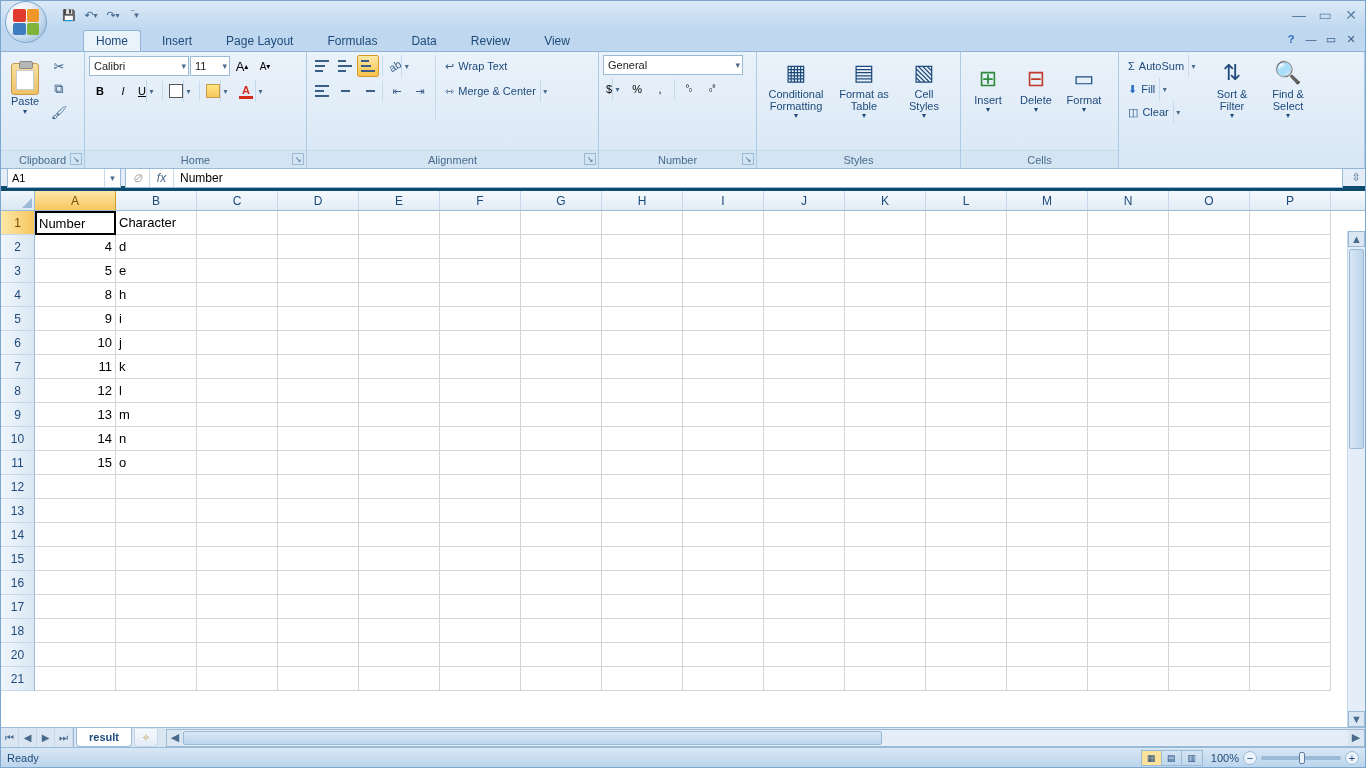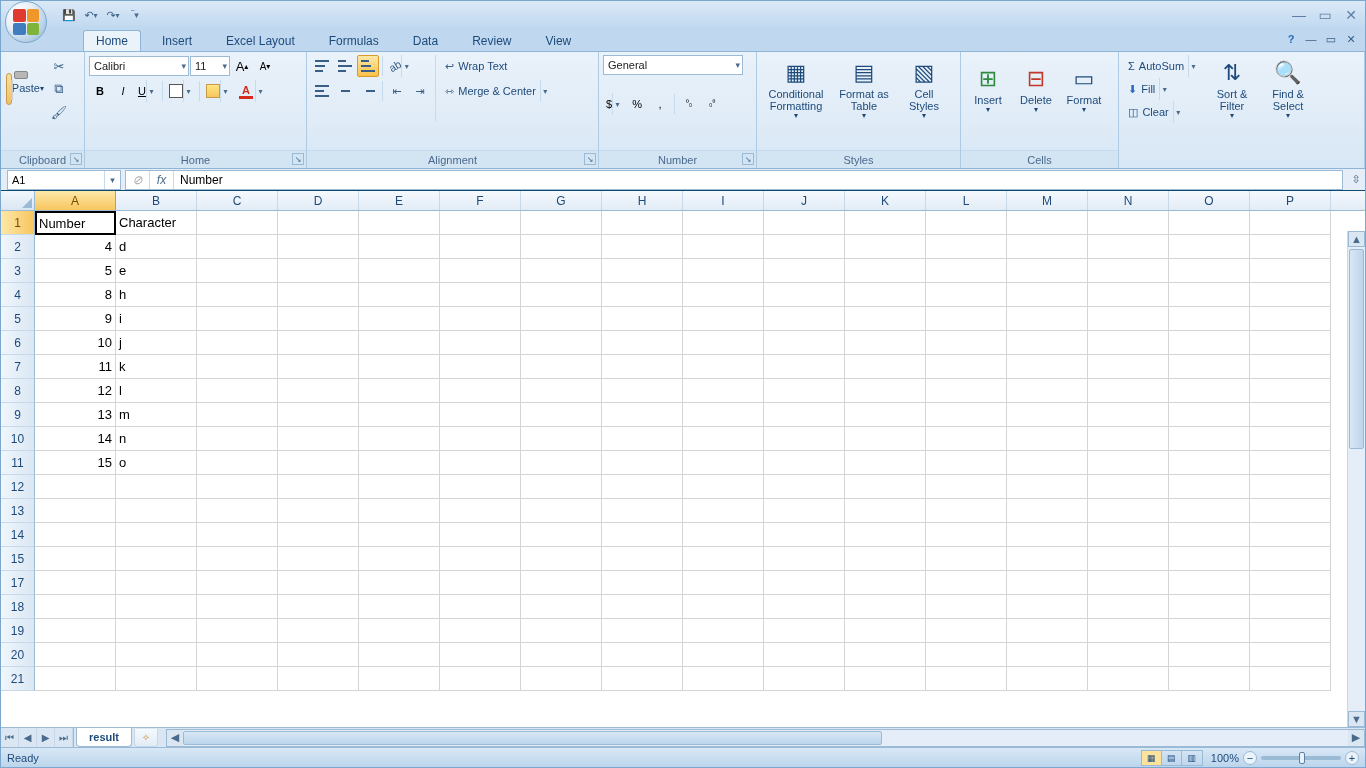--- a/index.html
+++ b/index.html
@@ -31,27 +31,27 @@
 .hstack{display:flex;align-items:center;gap:1px}
 .rb-btn{height:22px;min-width:22px;display:flex;align-items:center;justify-content:center;border:1px solid transparent;border-radius:2px;cursor:pointer;padding:0 2px}
 .rb-btn.on{background:linear-gradient(#fde8a8,#fbc24a);border-color:#d99a2b}
 .big-btn{display:flex;flex-direction:column;align-items:center;justify-content:center;width:46px;height:72px;border:1px solid transparent;border-radius:3px;cursor:pointer;padding:2px;text-align:center;line-height:1.1;color:#1e4a7b}
 .big-btn .ico{font-size:22px;margin-bottom:2px}
 .combo{height:20px;background:#fff;border:1px solid #9abad6;display:flex;align-items:center;padding:0 14px 0 4px;position:relative;font-size:11px;color:#222}
 .combo::after{content:"▾";position:absolute;right:2px;color:#4a6b8c;font-size:9px}
 .splitd{width:10px;border-left:1px solid #c5daed;height:22px;display:flex;align-items:center;justify-content:center;font-size:8px;color:#4a6b8c}
 .sep{width:1px;background:#c5daed;height:66px;margin:0 2px}
 
-.clip-paste{width:40px;height:66px;display:flex;flex-direction:row;align-items:center;justify-content:center;border:1px solid transparent;border-radius:3px;cursor:pointer;color:#1e4a7b}
+.clip-paste{width:40px;height:66px;display:flex;flex-direction:column;align-items:center;justify-content:center;border:1px solid transparent;border-radius:3px;cursor:pointer;color:#1e4a7b}
 .clip-ico{width:28px;height:32px;background:linear-gradient(#f7e0a0,#eec168);border:1px solid #c99a4a;border-radius:3px;margin-top:2px;position:relative}
 .clip-ico::before{content:"";position:absolute;top:-3px;left:7px;width:12px;height:6px;background:#b7b7b7;border:1px solid #888;border-radius:2px}
 .clip-ico::after{content:"";position:absolute;top:6px;left:4px;right:4px;bottom:4px;background:#fff;border:1px solid #ccc}
 .small-ico{width:18px;height:18px;display:flex;align-items:center;justify-content:center;font-size:13px;color:#3a5f87}
 
-.fbar{height:22px;background:#e5eef8;display:flex;align-items:center;border-bottom:1px solid #0c4a6e}
+.fbar{height:22px;background:#e5eef8;display:flex;align-items:center;border-bottom:5px solid #0c4a6e}
 .namebox{width:114px;height:20px;background:#fff;border:1px solid #9abad6;margin-left:6px;display:flex;align-items:center;padding:0 4px;position:relative;font-size:12px;color:#000}
 .namebox .dd{position:absolute;right:0;width:16px;height:100%;border-left:1px solid #c5daed;display:flex;align-items:center;justify-content:center;color:#4a6b8c;font-size:9px;cursor:pointer}
 .fxwrap{display:flex;align-items:center;height:20px;background:#fff;border:1px solid #9abad6;flex:1;margin:0 4px}
 .fx-btn{width:24px;height:100%;border-right:1px solid #c5daed;display:flex;align-items:center;justify-content:center;font-style:italic;color:#4a6b8c;cursor:pointer;font-size:12px}
 .fx-btn.dim{color:#aaa}
 .fx-input{flex:1;padding:0 6px;font-size:12px;color:#000}
 .fbar .expand{width:18px;display:flex;align-items:center;justify-content:center;color:#4a6b8c;cursor:pointer}
 
 .gridwrap{position:absolute;top:190px;left:0;right:0;bottom:40px;background:#fff;display:flex;flex-direction:column}
 .colhdr{display:flex;height:20px;background:linear-gradient(#f5f9fd,#e2ecf6);border-bottom:1px solid #9abad6}
@@ -126,21 +126,21 @@
   <div class="win-ctrl">
     <span>—</span>
     <span>▭</span>
     <span>✕</span>
   </div>
 </div>
 
 <div class="tabbar">
   <div class="tab active">Home</div>
   <div class="tab">Insert</div>
-  <div class="tab">Excel Layout</div>
+  <div class="tab">Page Layout</div>
   <div class="tab">Formulas</div>
   <div class="tab">Data</div>
   <div class="tab">Review</div>
   <div class="tab">View</div>
 </div>
 <div class="helpbar">
   <span style="color:#2a6bbf;font-weight:bold">?</span>
   <span>—</span>
   <span>▭</span>
   <span>✕</span>
@@ -302,21 +302,21 @@
           </div>
       </div>
     </div>
     <div class="group-label">
         <span>Alignment</span>
         <span class="dlaunch">↘</span>
       </div>
   </div>
 
   <div class="group" style="width:158px">
-    <div class="group-body vstack" style="gap:18px;width:100%">
+    <div class="group-body vstack" style="gap:3px;width:100%">
       <div class="combo" style="width:140px">
           <span>General</span>
         </div>
       <div class="hstack">
         <div class="rb-btn">
             <span>$</span>
             <span class="splitd">▾</span>
           </div>
         <div class="rb-btn">
             <span>%</span>
@@ -733,59 +733,59 @@
         <div class="cell"></div>
         <div class="cell"></div>
         <div class="cell"></div>
         <div class="cell"></div>
         <div class="cell"></div>
         <div class="cell"></div>
         <div class="cell"></div>
         <div class="cell"></div>
       </div>
       <div class="row">
+        <div class="rh">16</div>
+        <div class="cell"></div>
+        <div class="cell"></div>
+        <div class="cell"></div>
+        <div class="cell"></div>
+        <div class="cell"></div>
+        <div class="cell"></div>
+        <div class="cell"></div>
+        <div class="cell"></div>
+        <div class="cell"></div>
+        <div class="cell"></div>
+        <div class="cell"></div>
+        <div class="cell"></div>
+        <div class="cell"></div>
+        <div class="cell"></div>
+        <div class="cell"></div>
+        <div class="cell"></div>
+      </div>
+      <div class="row">
         <div class="rh">17</div>
         <div class="cell"></div>
         <div class="cell"></div>
         <div class="cell"></div>
         <div class="cell"></div>
         <div class="cell"></div>
         <div class="cell"></div>
         <div class="cell"></div>
         <div class="cell"></div>
         <div class="cell"></div>
         <div class="cell"></div>
         <div class="cell"></div>
         <div class="cell"></div>
         <div class="cell"></div>
         <div class="cell"></div>
         <div class="cell"></div>
         <div class="cell"></div>
       </div>
       <div class="row">
         <div class="rh">18</div>
-        <div class="cell"></div>
-        <div class="cell"></div>
-        <div class="cell"></div>
-        <div class="cell"></div>
-        <div class="cell"></div>
-        <div class="cell"></div>
-        <div class="cell"></div>
-        <div class="cell"></div>
-        <div class="cell"></div>
-        <div class="cell"></div>
-        <div class="cell"></div>
-        <div class="cell"></div>
-        <div class="cell"></div>
-        <div class="cell"></div>
-        <div class="cell"></div>
-        <div class="cell"></div>
-      </div>
-      <div class="row">
-        <div class="rh">19</div>
         <div class="cell"></div>
         <div class="cell"></div>
         <div class="cell"></div>
         <div class="cell"></div>
         <div class="cell"></div>
         <div class="cell"></div>
         <div class="cell"></div>
         <div class="cell"></div>
         <div class="cell"></div>
         <div class="cell"></div>

